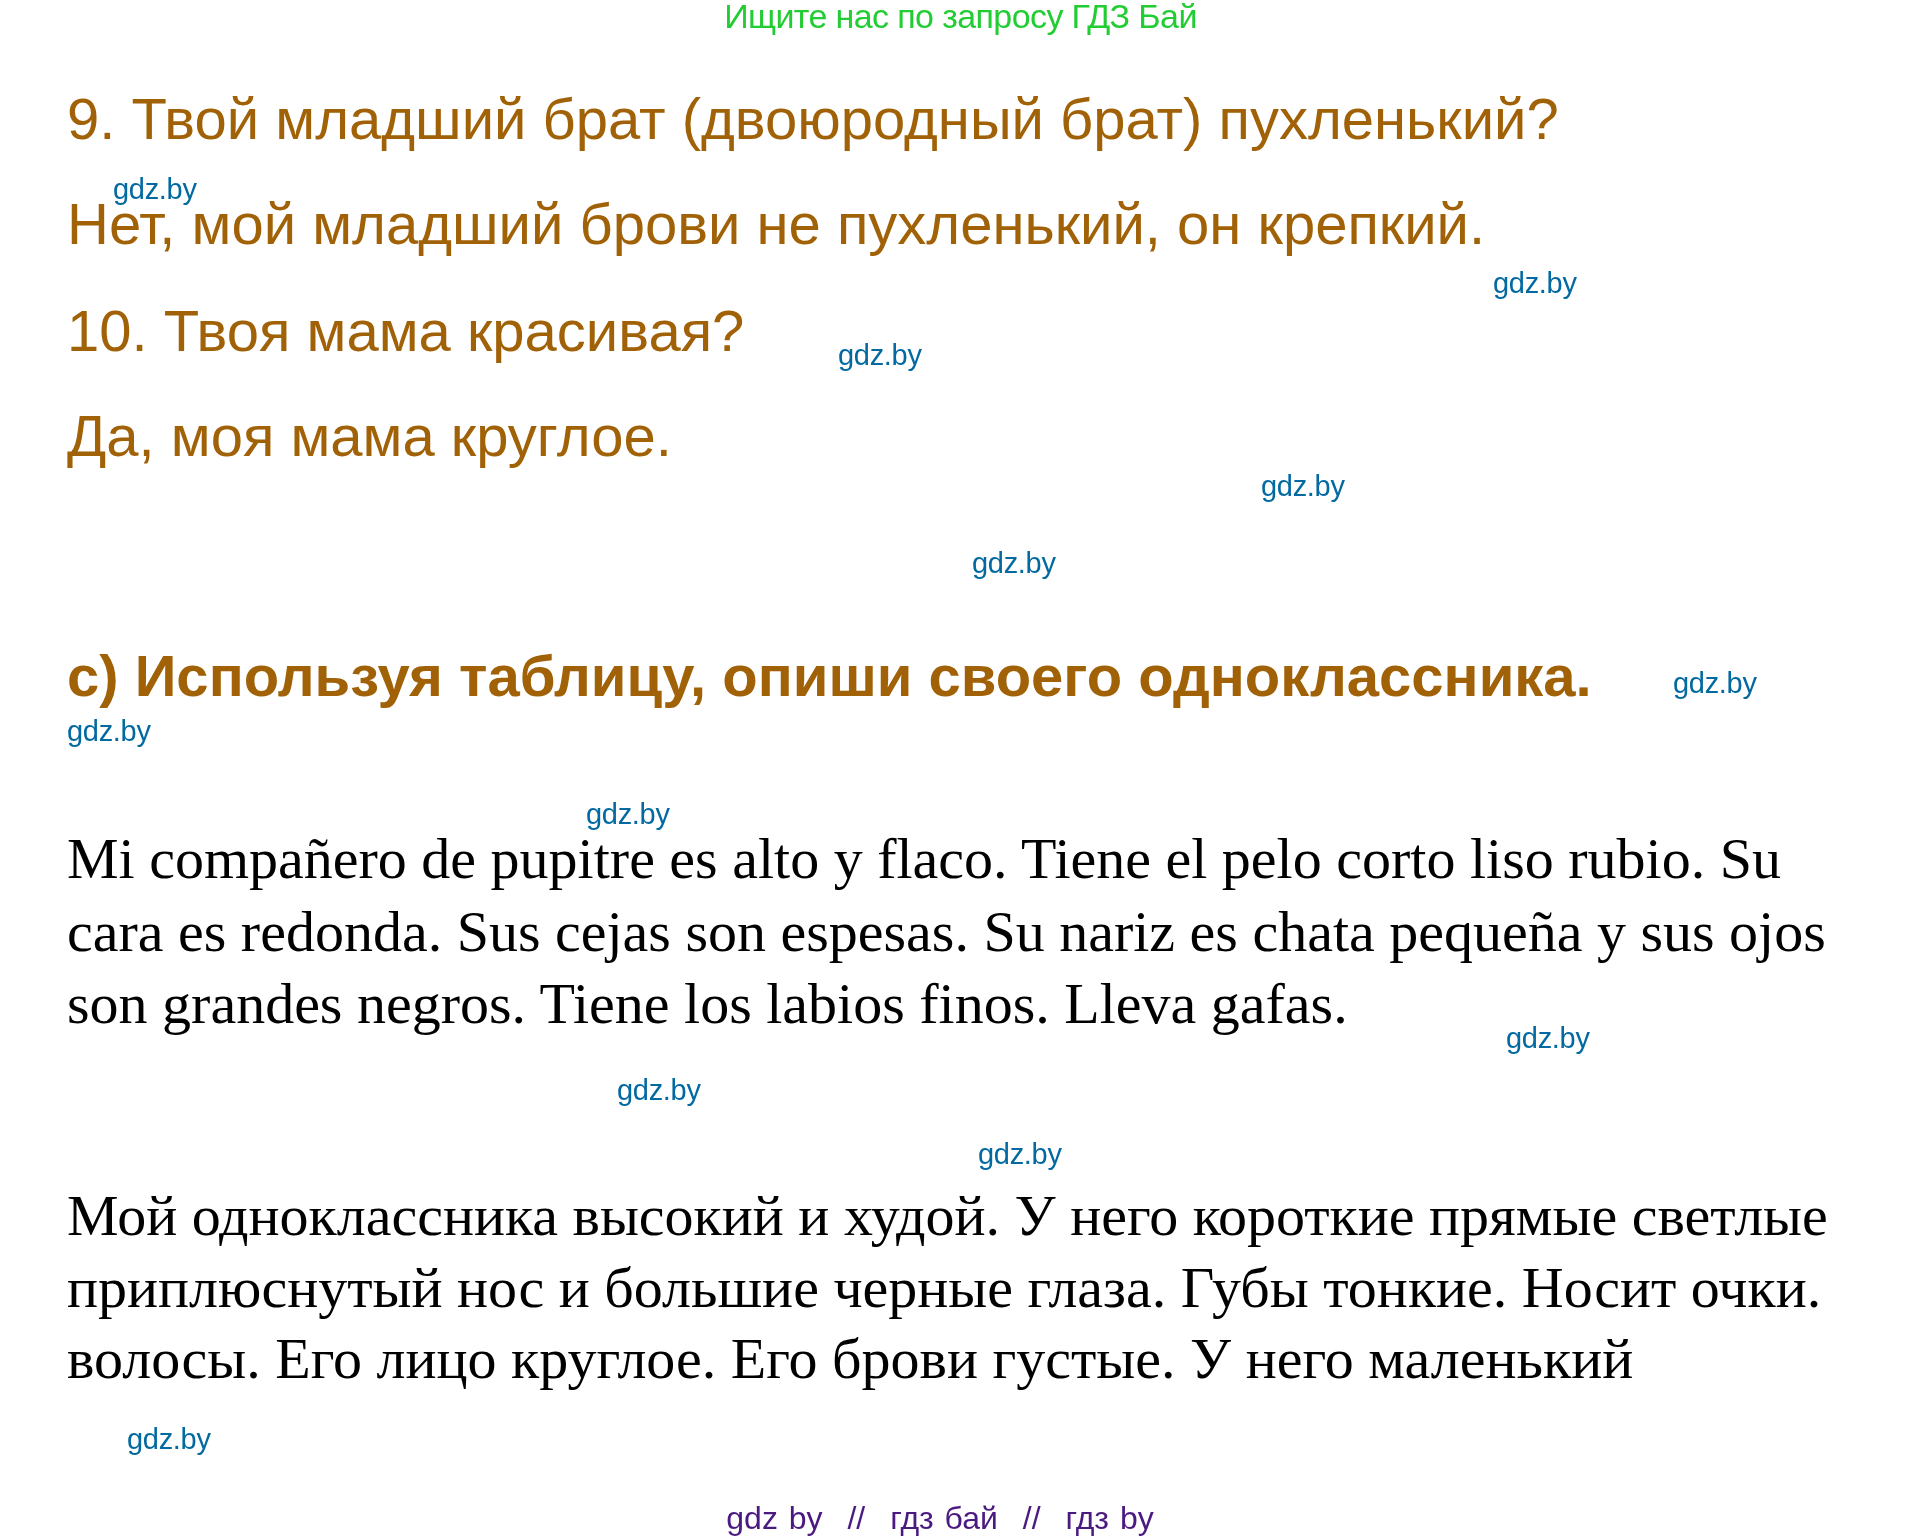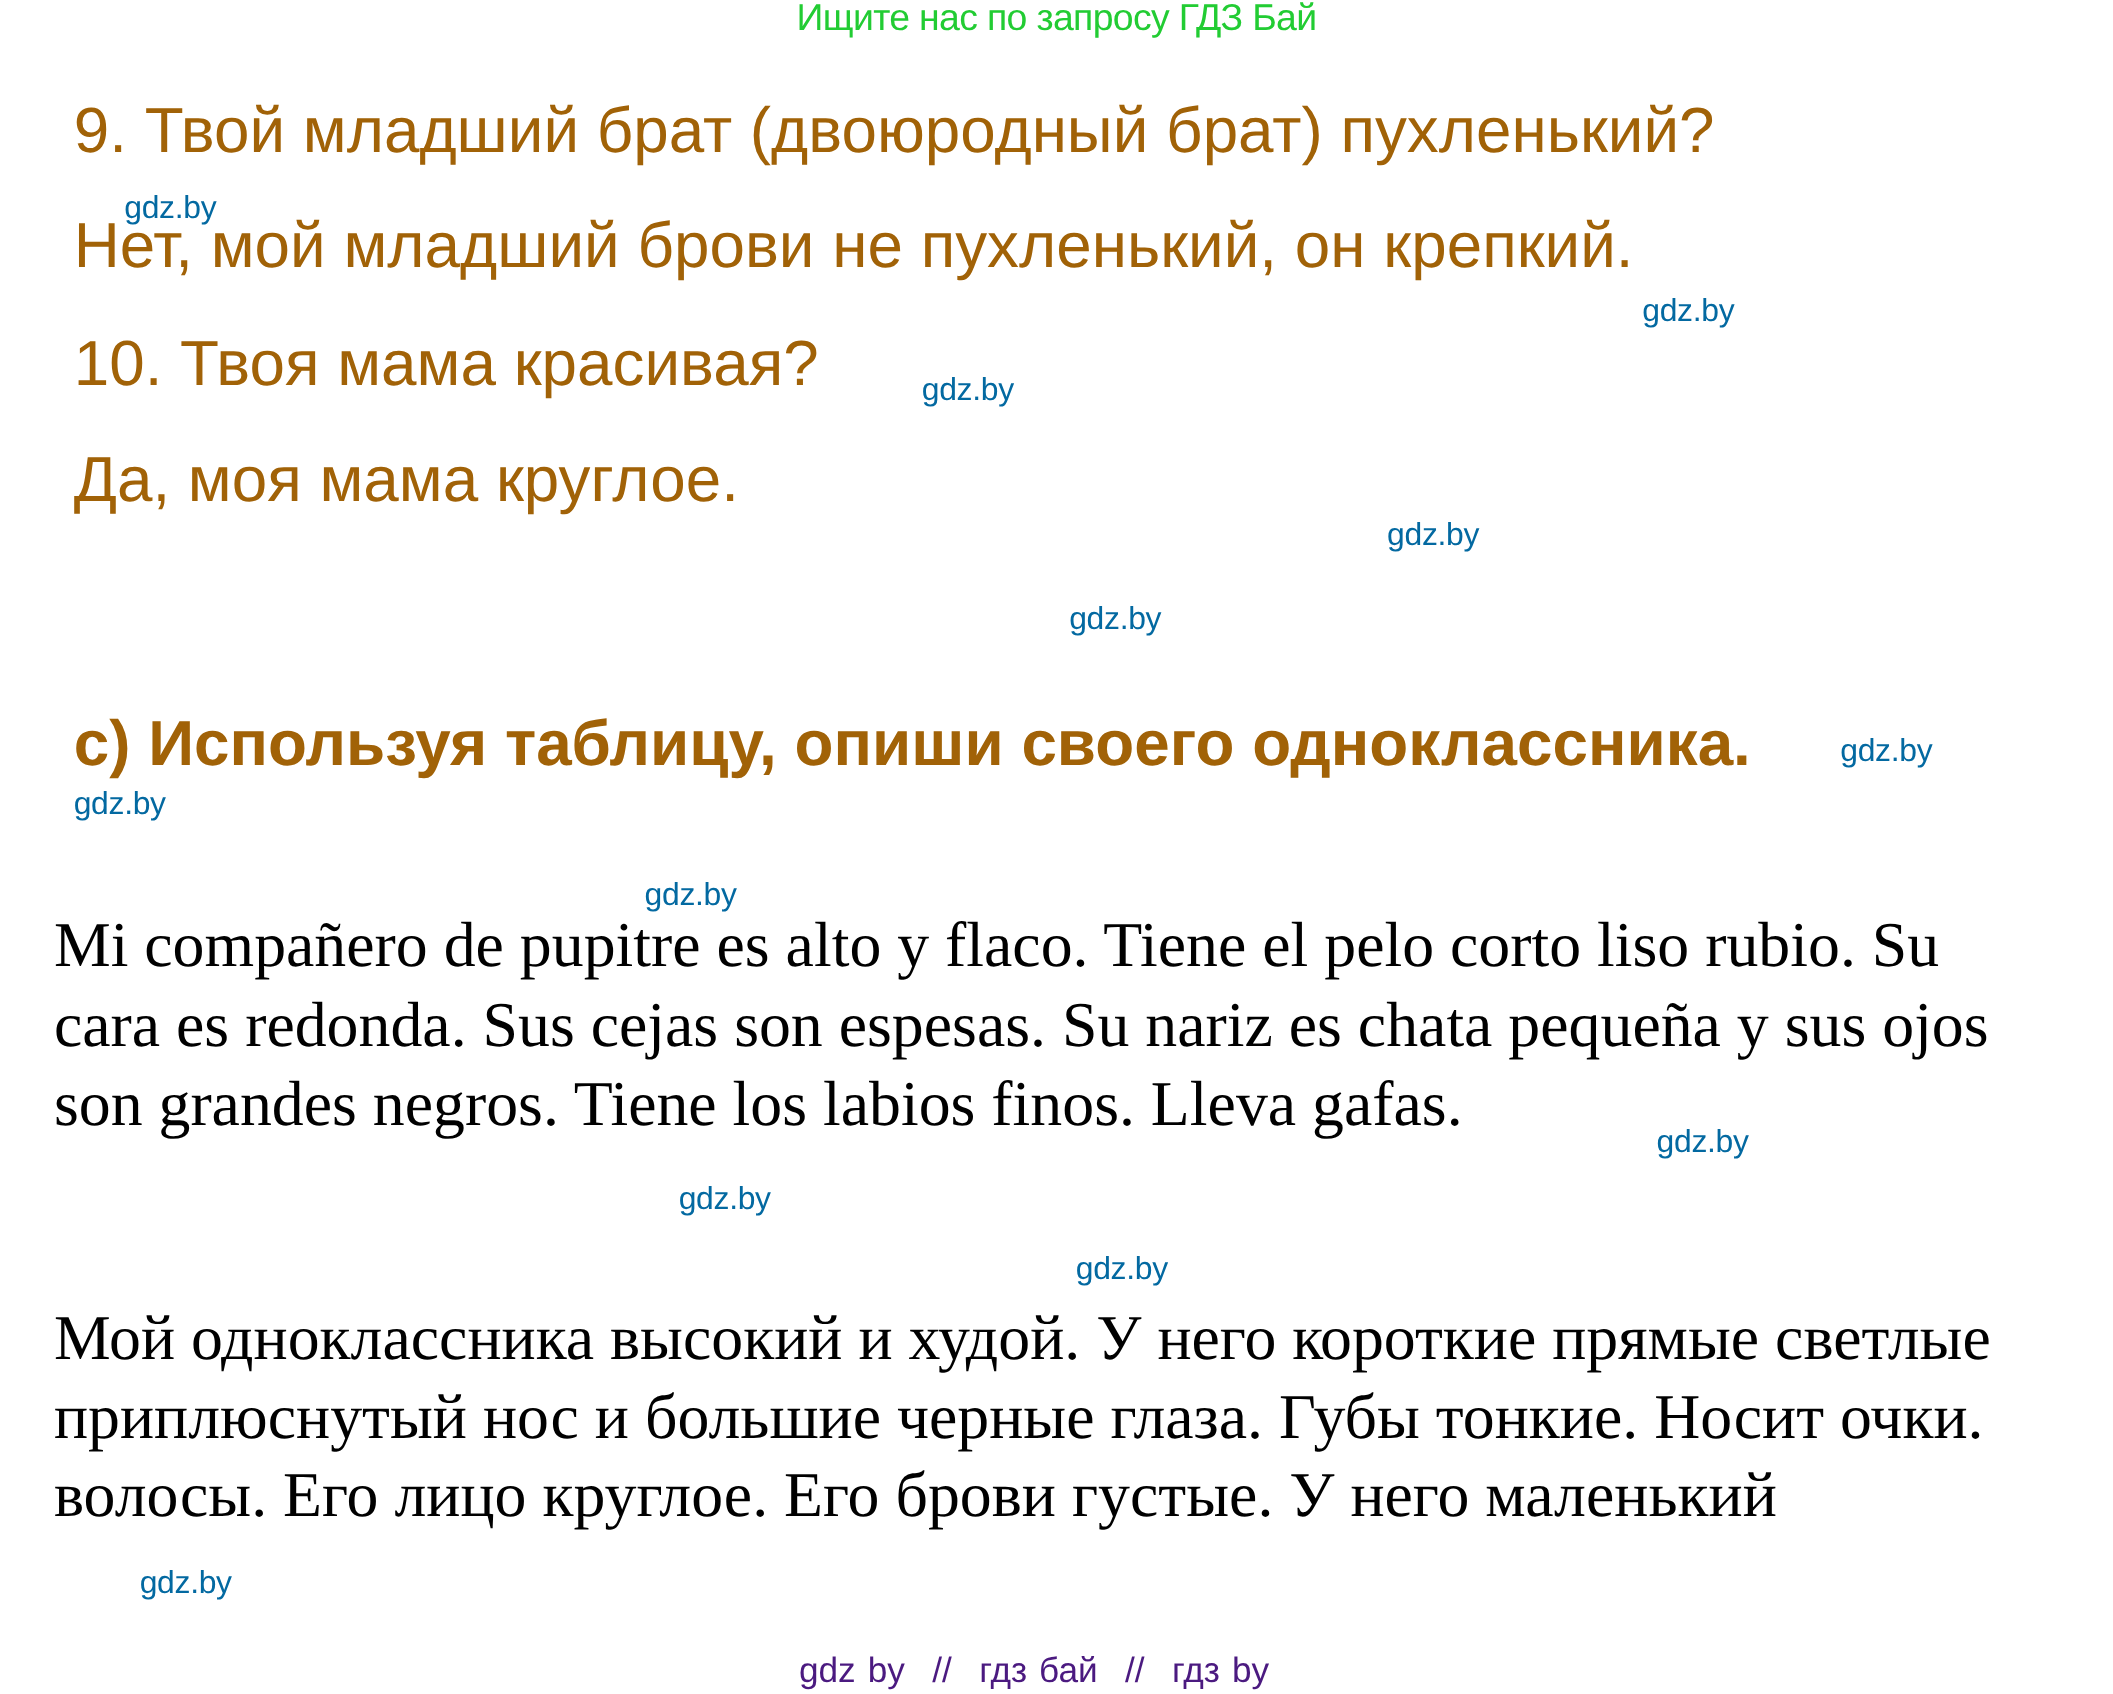--- a/index.html
+++ b/index.html
@@ -14,21 +14,21 @@
     left: 0; width: 1880px; top: 1498px; text-align: center;
     font-family: "Liberation Sans", sans-serif; font-size: 32px;
     color: #4b1a80; line-height: 40px; word-spacing: 2px;
   }
   .footer .sep { margin: 0 14px; }
   .serif {
     font-family: Liberation Sans, sans-serif; font-size: 58px;
     color: #a16207; line-height: 72px; left: 67px;
   }
   .bold { font-weight: bold; }
-  .para { position: absolute; left: 49px; font-family: "Liberation Serif", serif;
+  .para { position: absolute; left: 67px; font-family: "Liberation Serif", serif;
     font-size: 58px; line-height: 72.5px; color: #000; }
   .para .ln { display: block; white-space: nowrap; }
   .wm {
     font-family: "Liberation Sans", sans-serif; font-size: 29px;
     color: #0369a1; line-height: 34px; letter-spacing: -0.3px;
   }
 </style>
 </head>
 <body>
 

